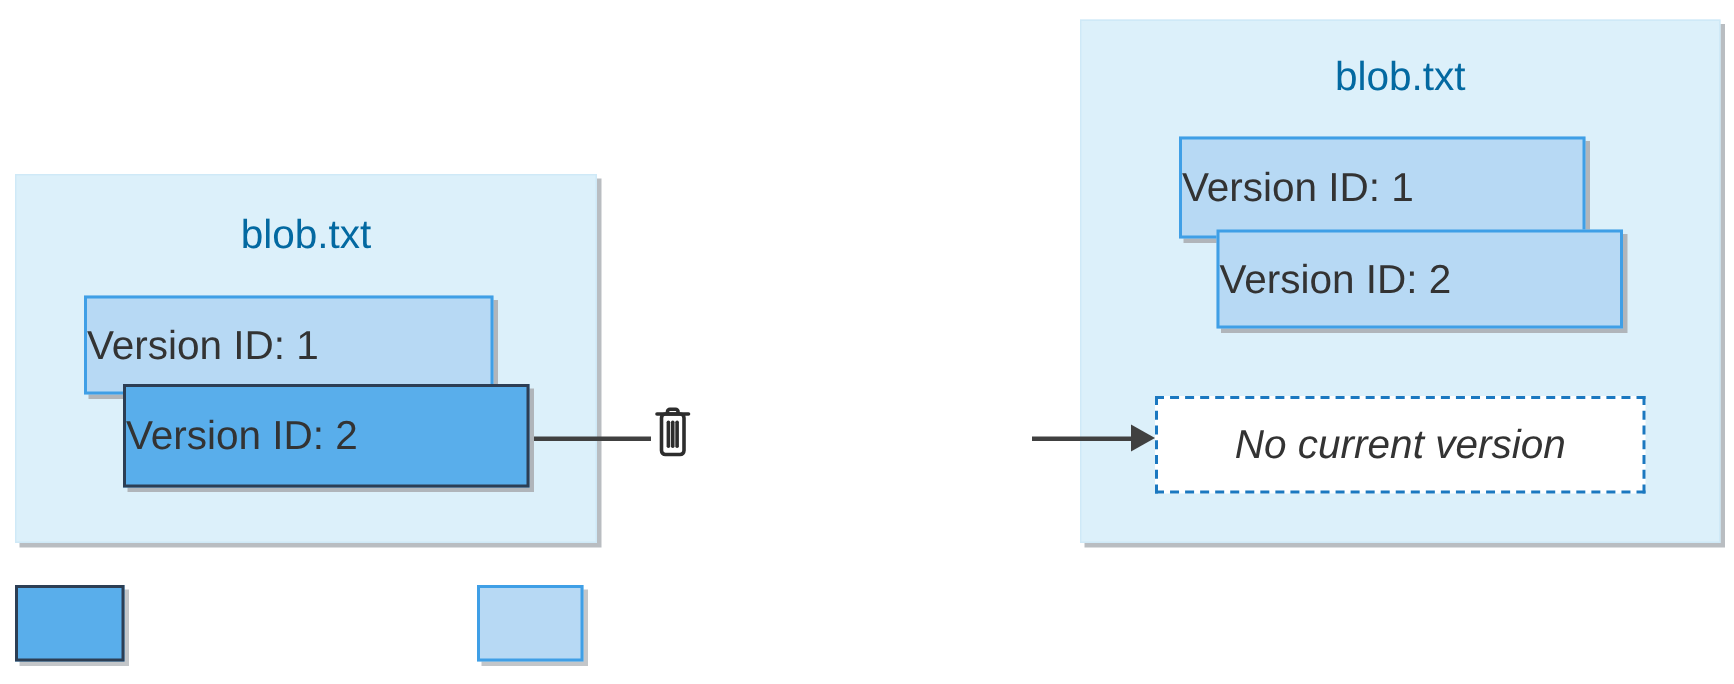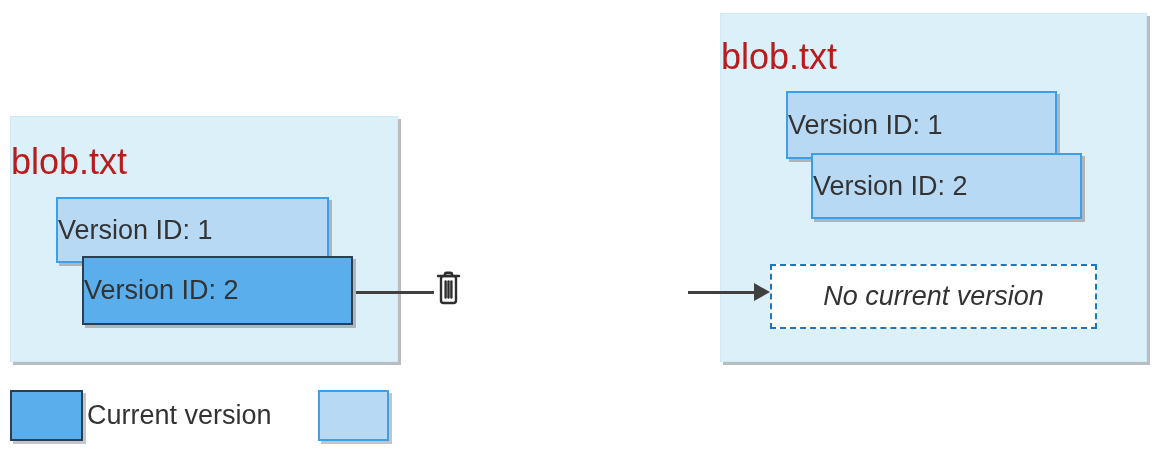--- a/index.html
+++ b/index.html
@@ -19,23 +19,23 @@
     background: #dcf0fa;
     border: 1px solid #cfe9f7;
     box-shadow: 3px 3px 0 #b9bdc1;
   }
   .blob-container.left  { left: 10px;  top: 116px; width: 386px; height: 244px; }
   .blob-container.right { left: 720px; top: 13px;  width: 425px; height: 347px; }
 
   .blob-title {
     position: absolute;
     left: 0; right: 0;
-    text-align: left;
-    font-size: 36px;
-    color: #b91c1c;
+    text-align: center;
+    font-size: 27px;
+    color: #0369a1;
   }
   .blob-container.left  .blob-title { top: 24px; }
   .blob-container.right .blob-title { top: 22px; }
 
   
   .version-box {
     position: absolute;
     display: flex;
     align-items: center;
     justify-content: flex-start;
@@ -145,16 +145,15 @@
     </div>
     <div class="version-box previous v-right-2">
       <span>Version ID: 2</span>
     </div>
     <div class="no-current-box">
       <span>No current version</span>
     </div>
   </div>
 
   <div class="legend-swatch current-swatch"></div>
-  <div class="legend-label l1">Current version</div>
   <div class="legend-swatch previous-swatch"></div>
 
 </div>
 
 </body></html>

